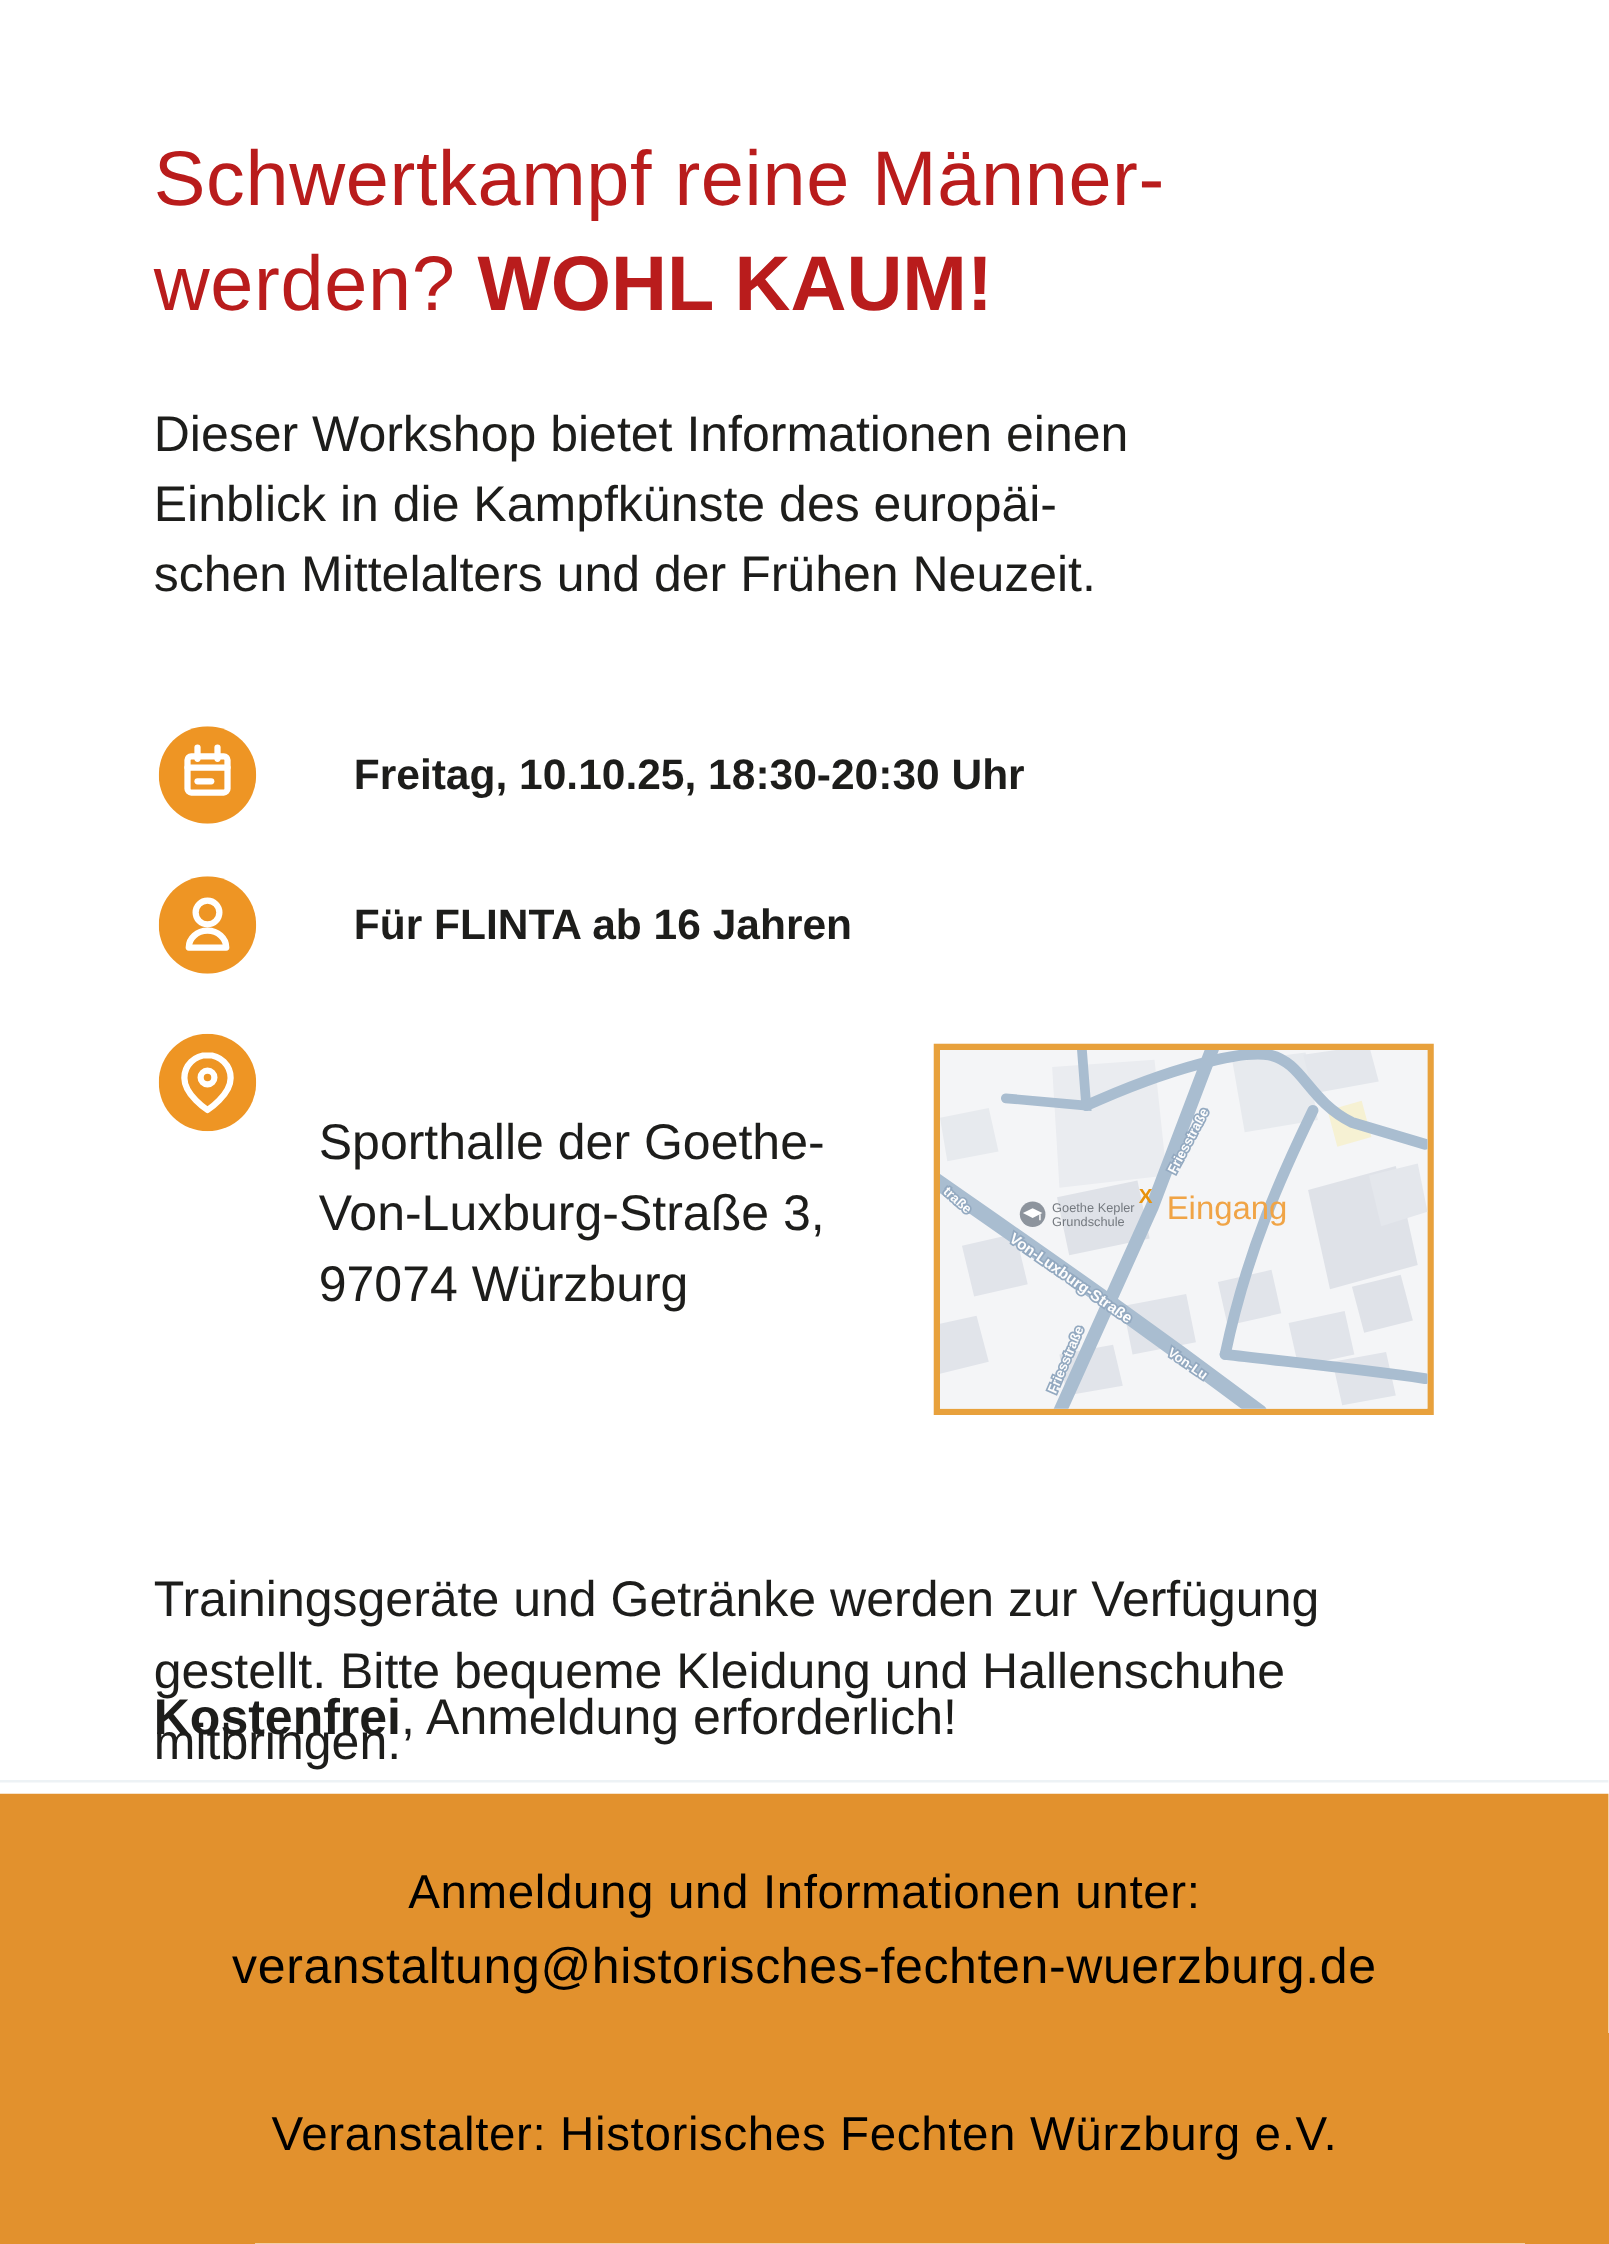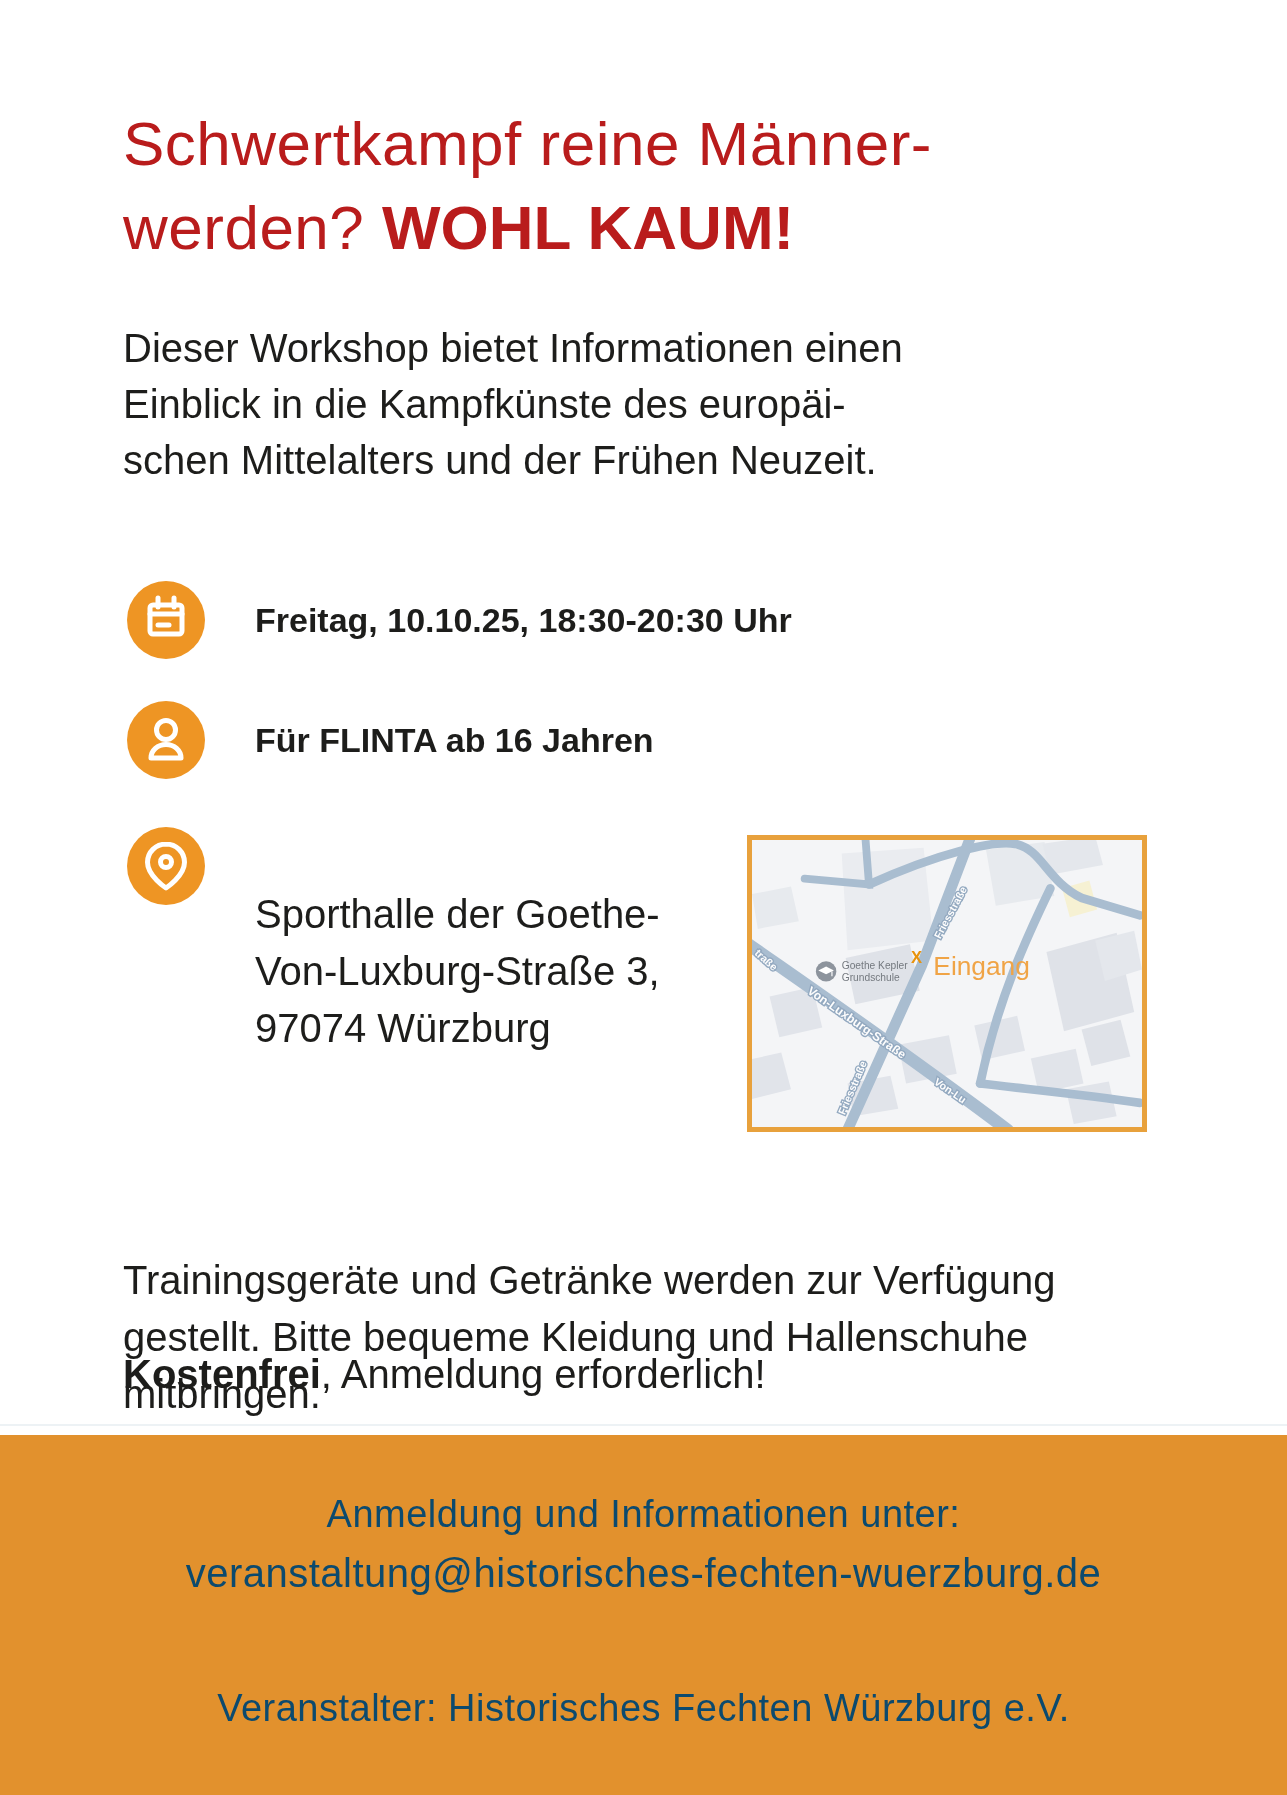--- a/index.html
+++ b/index.html
@@ -7,36 +7,36 @@
     position:relative;width:1287px;height:1795px;background:#ffffff;
     font-family:"Liberation Sans", sans-serif;color:#1d1d1b;overflow:hidden;
   }
   
   .title{position:absolute;left:123px;top:102px;font-size:62px;line-height:84px;
     font-weight:400;letter-spacing:0.5px;color:#b91c1c;margin:0;}
   .title strong{font-weight:800;letter-spacing:0;}
   
   .intro{position:absolute;left:123px;top:320px;font-size:40px;line-height:56px;font-weight:400;}
   
-  .row{position:absolute;left:127px;display:flex;align-items:center;}
+  .row{position:absolute;left:127px;display:flex;align-items:center;gap:28px;}
   .badge{width:78px;height:78px;flex:0 0 78px;}
   .row-text{margin-left:50px;font-size:34px;font-weight:700;white-space:nowrap;}
   .loc-text{position:absolute;left:255px;top:886px;font-size:40px;line-height:57px;font-weight:400;}
   
   .map{position:absolute;left:747px;top:835px;width:400px;height:297px;
     border:5px solid var(--map-border,#E8A13C);box-sizing:border-box;background:#f4f5f7;}
   .map svg{display:block;width:100%;height:100%;}
   
   .notes{position:absolute;left:123px;top:1252px;font-size:40px;line-height:57px;font-weight:400;}
   .free{position:absolute;left:123px;top:1352px;font-size:40px;font-weight:400;}
   .free strong{font-weight:700;}
   .hairline{position:absolute;left:0;top:1424px;width:1287px;height:2px;background:#edf2f5;}
   
   .footer{position:absolute;left:0;top:1435px;width:1287px;height:360px;
-    background:var(--footer-orange,#E2912D);color:#0c4a6e;}
+    background:var(--footer-orange,#E2912D);color:#000000;}
   .footer p{position:absolute;left:0;right:0;margin:0;text-align:center;}
   .f-register{top:58px;font-size:38px;font-weight:400;letter-spacing:0.5px;}
   .f-email{top:116px;font-size:40px;font-weight:400;letter-spacing:0.5px;}
   .f-organizer{top:252px;font-size:38px;font-weight:400;letter-spacing:0.5px;}
   
   .st-label{font-family:"Liberation Sans",sans-serif;font-size:11px;font-weight:700;
     fill:#fdfdfd;stroke:#93a9c0;stroke-width:2.8px;paint-order:stroke;}
   .st-label-big{font-size:12.5px;}
   .poi{font-family:"Liberation Sans",sans-serif;font-size:10.5px;fill:#74797f;}
 </style>

